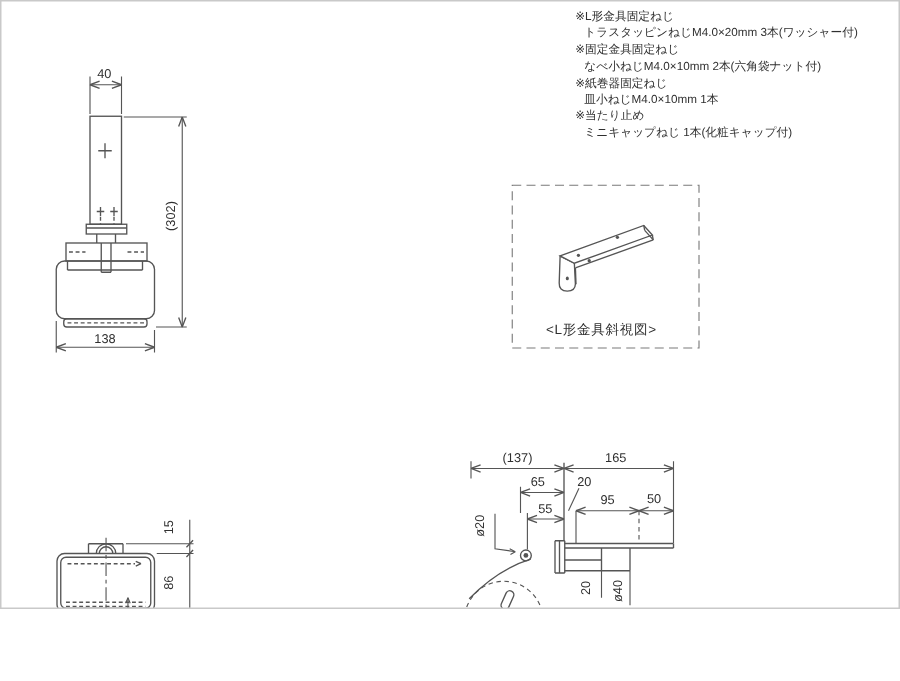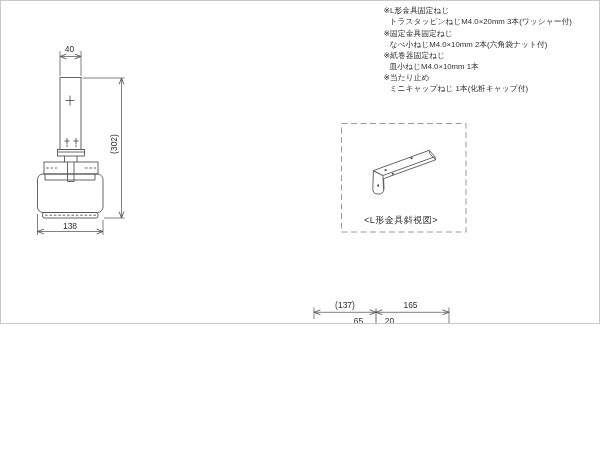--- a/index.html
+++ b/index.html
@@ -1,20 +1,20 @@
 <!DOCTYPE html>
 <html style="--line: #555555; --text: #2f2f2f; --bg: #ffffff; --frame: #c9c9c9;"><head>
 <meta charset="utf-8">
 <style>
   :root{
     --line:#555555; --text:#2f2f2f; --bg:#ffffff; --frame:#c9c9c9;
   }
   html,body{margin:0;padding:0;background:#fff;}
   #stage{
-    position:relative;width:600px;height:324px;background:var(--bg);
+    position:relative;width:600px;height:406px;background:var(--bg);
     border:1px solid var(--frame);box-sizing:border-box;overflow:hidden;
     font-family:"Liberation Sans","DejaVu Sans",sans-serif;
   }
   svg{display:block}
   .ln{stroke:var(--line);stroke-width:0.9;fill:none;stroke-linecap:butt}
   .lnthin{stroke:var(--line);stroke-width:0.75;fill:none}
   .hid{stroke-dasharray:2.6,1.8}
   .ctr{stroke-dasharray:9,2.5,2.5,2.5}
   .dash{stroke-dasharray:3,2.4}
   .boxdash{stroke-dasharray:6,3.5;stroke:#7a7a7a}

